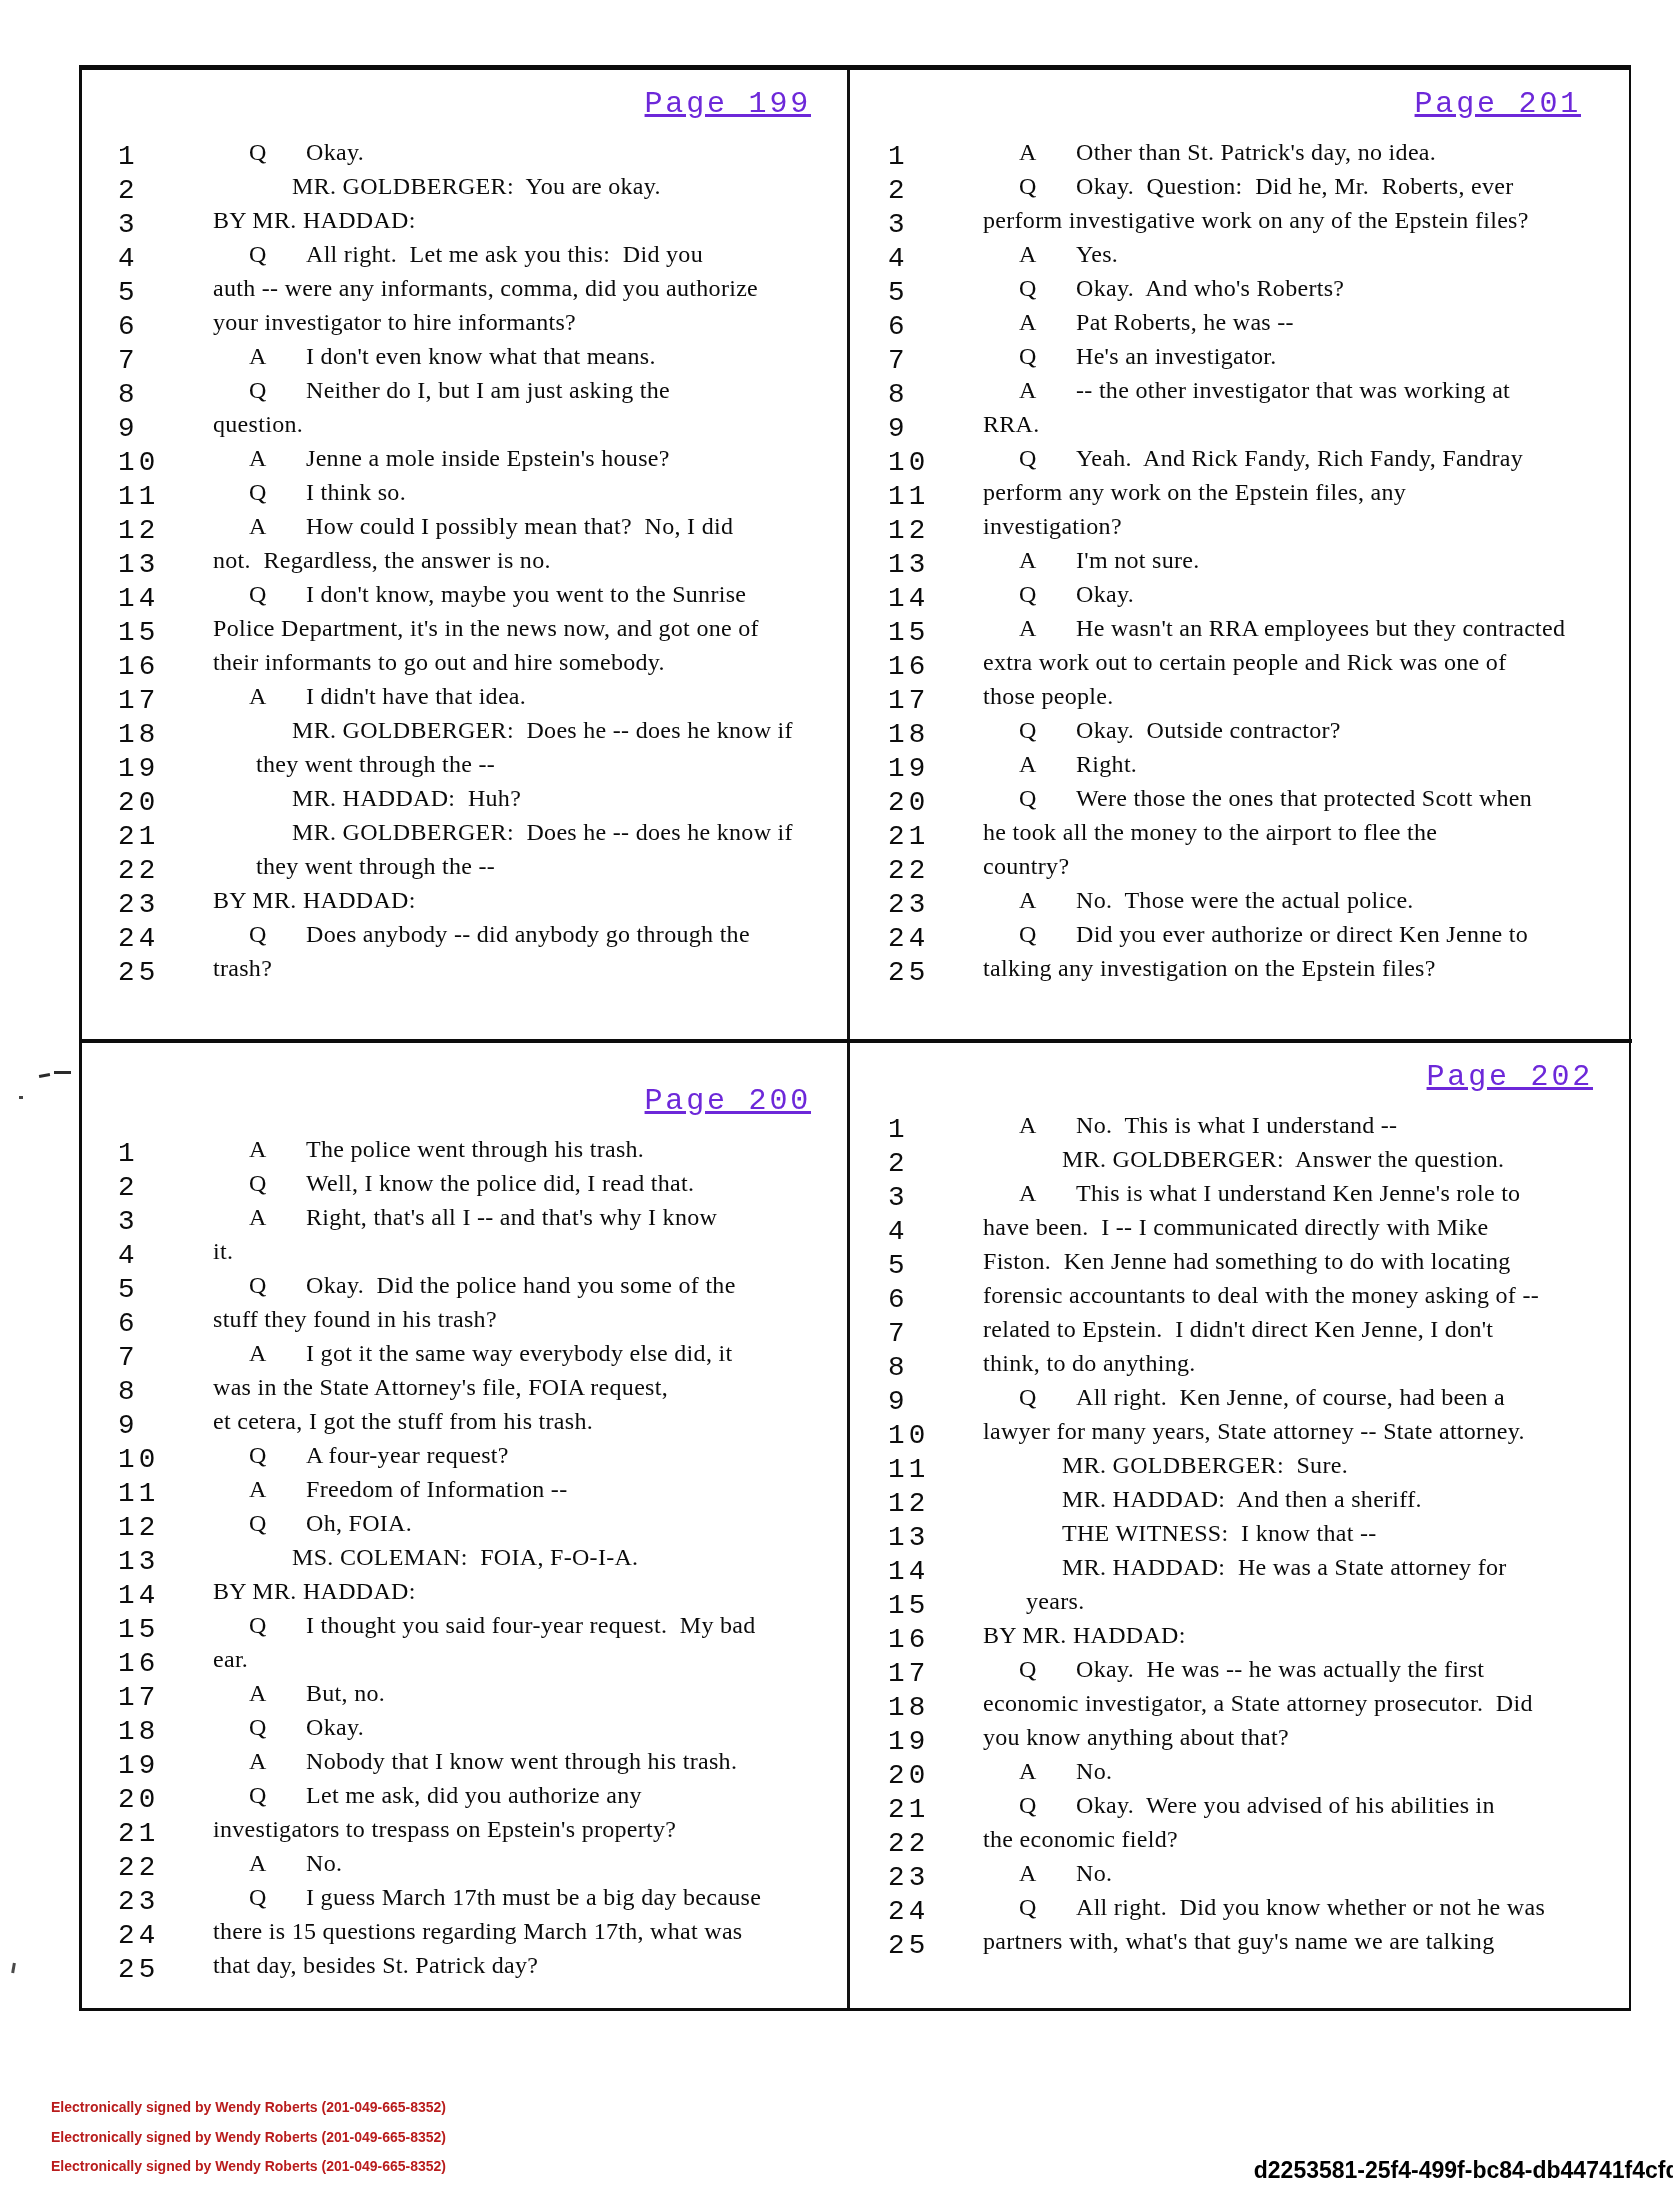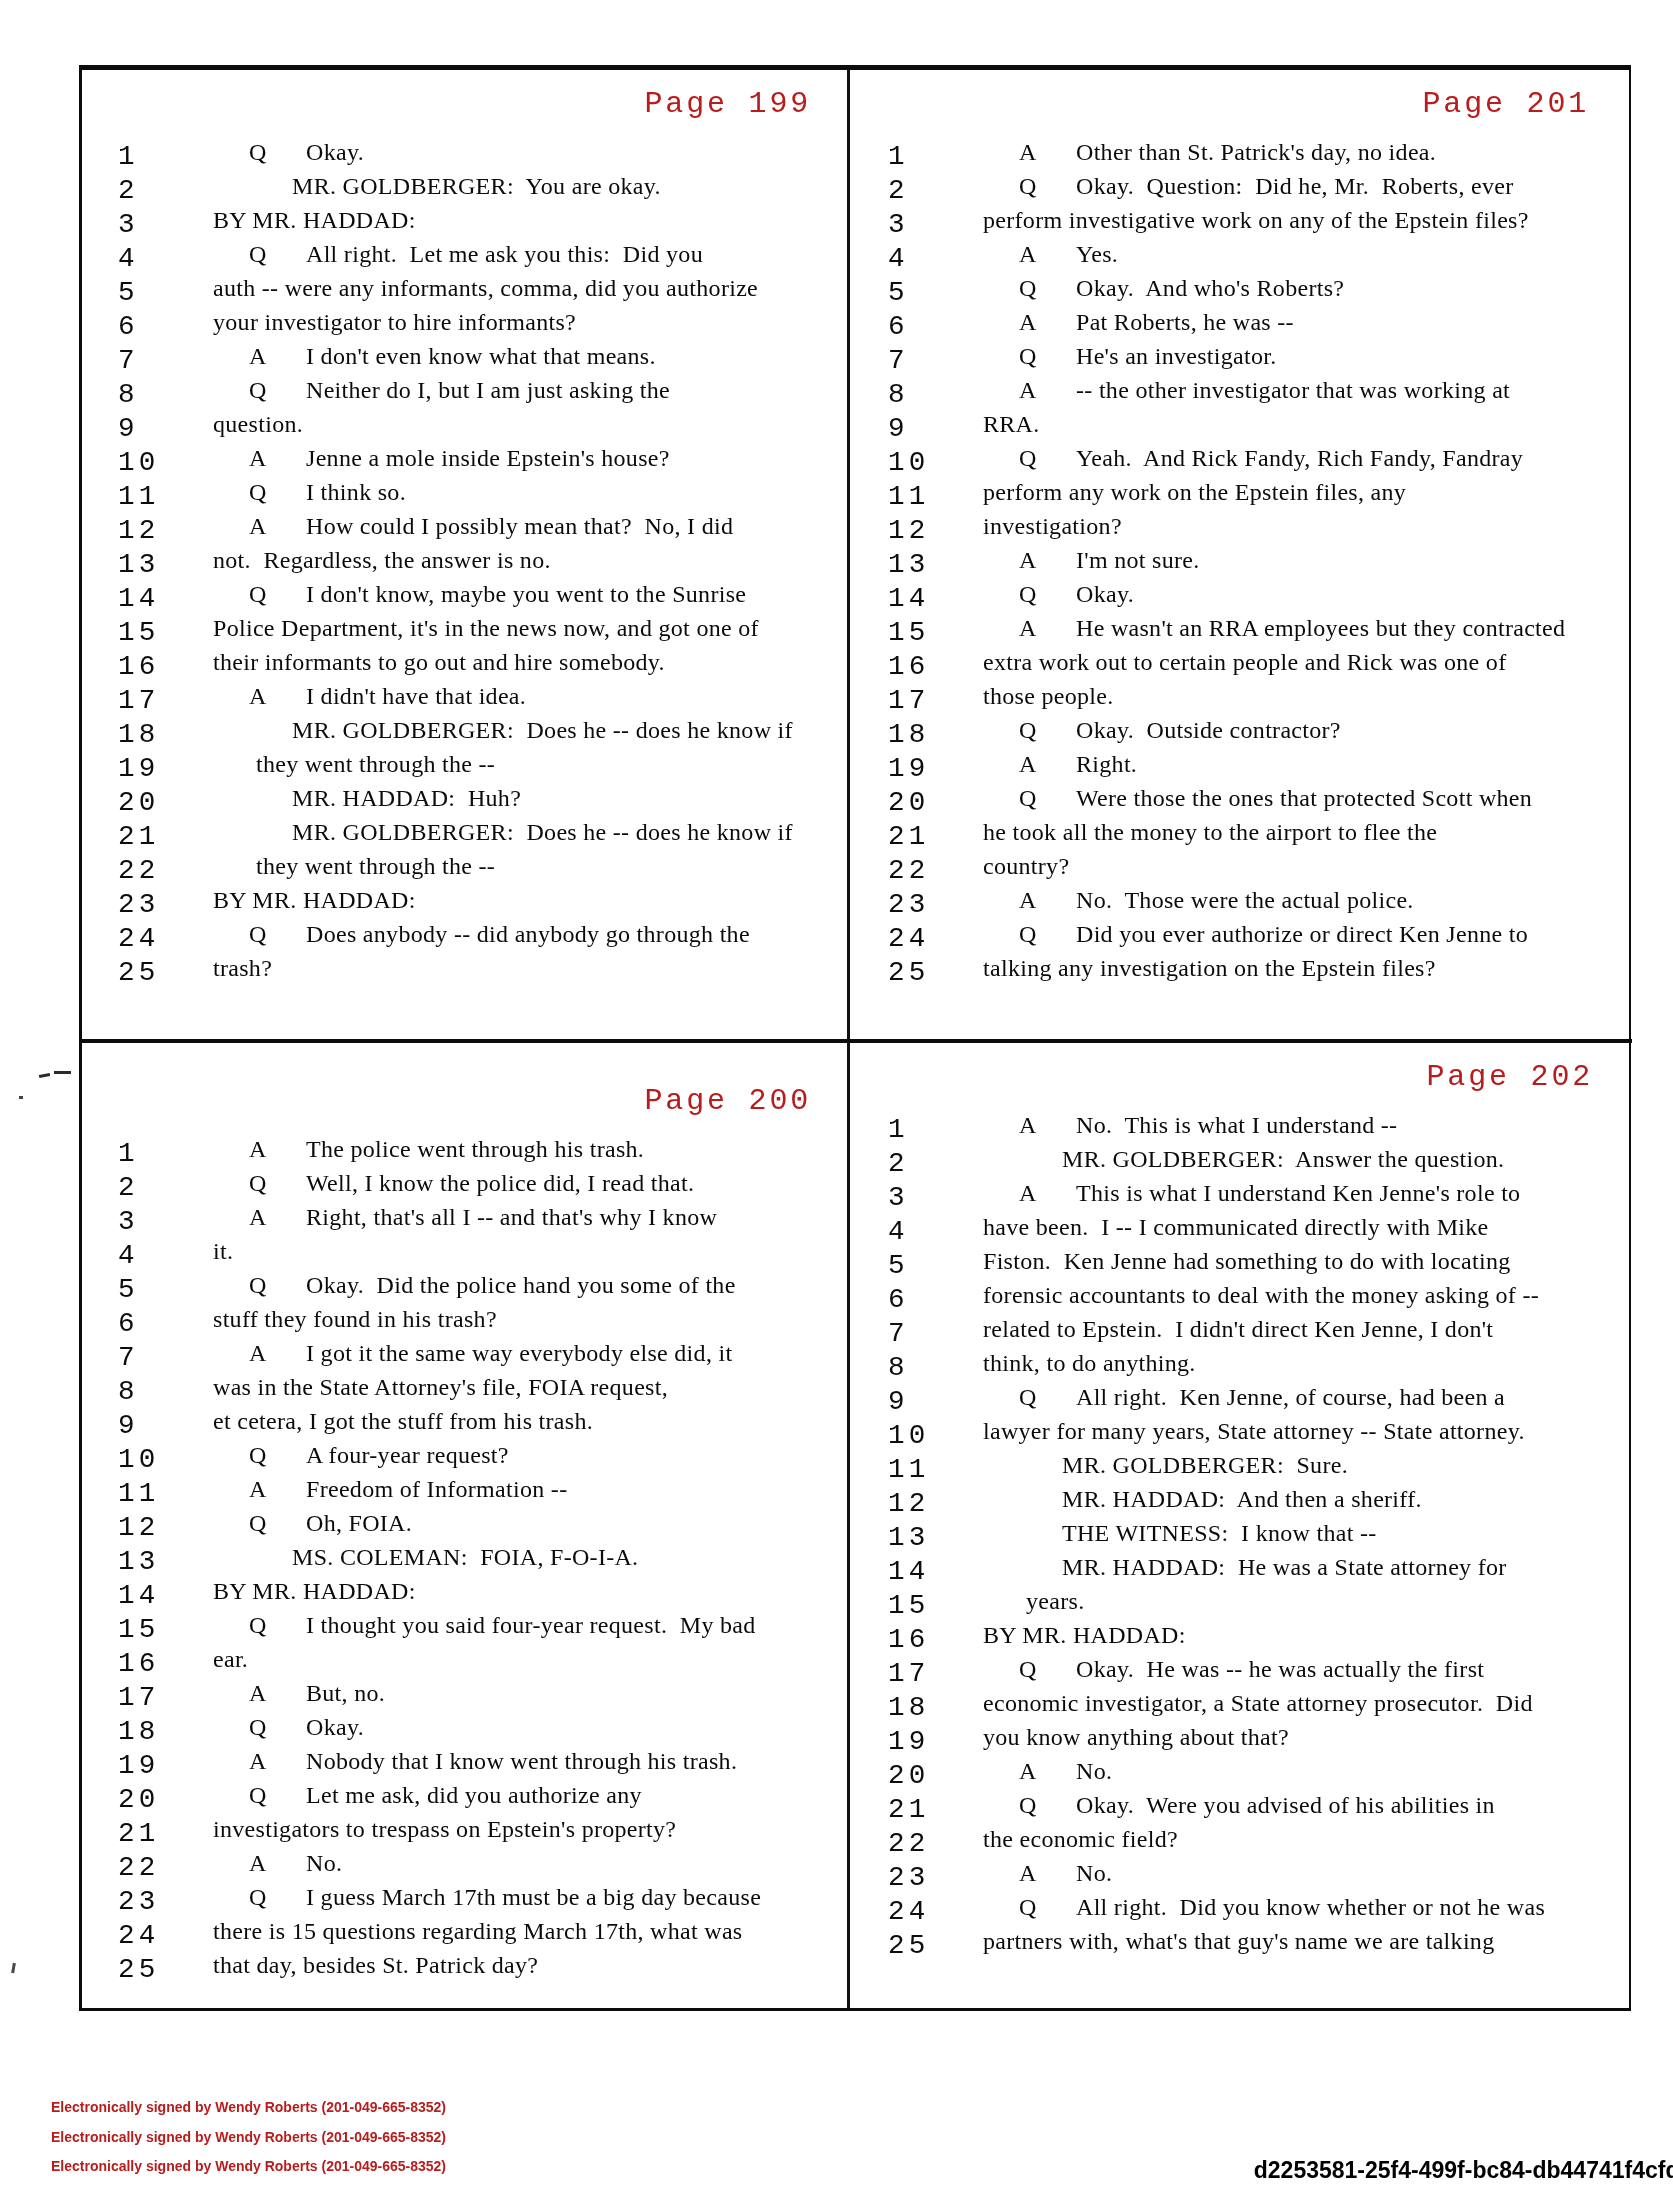--- a/index.html
+++ b/index.html
@@ -4,25 +4,25 @@
 <style>
   html,body{margin:0;padding:0;background:#e8e8e8;}
   .canvas{position:relative;width:1674px;height:2205px;background:#ffffff;overflow:hidden;
           font-family:"Liberation Serif",serif;color:#0b0b0b;}
   .sheet{position:absolute;left:79px;top:65px;width:1552px;height:1946px;box-sizing:border-box;
          border:3.4px solid #0c0c0c;border-top-width:5.5px;border-right-width:2.8px;background:#fff;}
   .vdiv{position:absolute;left:765px;top:0;width:2.8px;height:100%;background:#111;}
   .hdiv{position:absolute;left:-3.4px;top:969px;width:calc(100% + 6.2px);height:4.1px;background:#0c0c0c;}
   .quad{position:absolute;overflow:hidden;}
   .q-tl{left:0;top:0;width:765px;height:969px;}
-  .q-tr{left:770px;top:0;right:4px;height:1241px;}
+  .q-tr{left:770px;top:0;right:12px;height:1241px;}
   .q-bl{left:0;top:973px;width:765px;bottom:0;margin-top:24px;}
   .q-br{left:770px;top:973px;right:0;bottom:0;}
   .page-title{position:absolute;top:16.5px;right:36px;font-family:"Liberation Mono",monospace;
-              font-size:30px;letter-spacing:2.8px;color:#b91c1c;white-space:pre;}
+              font-size:30px;letter-spacing:2.8px;color:#6d28d9;white-space:pre;text-decoration:underline;}
   .lines{position:absolute;left:0;top:69px;right:0;}
   .row{position:relative;height:34px;}
   .num{position:absolute;left:36px;top:2.1px;font-family:"Liberation Mono",monospace;
        font-size:27.6px;letter-spacing:4.1px;color:#0d0d0d;}
   .pre,.txt{position:absolute;top:0;font-size:24px;white-space:pre;letter-spacing:0.3px;}
   .pre{left:167px;}
   .t-qa{left:224px;}
   .t-cont{left:131px;}
   .t-by{left:131px;}
   .t-speaker{left:210px;}

